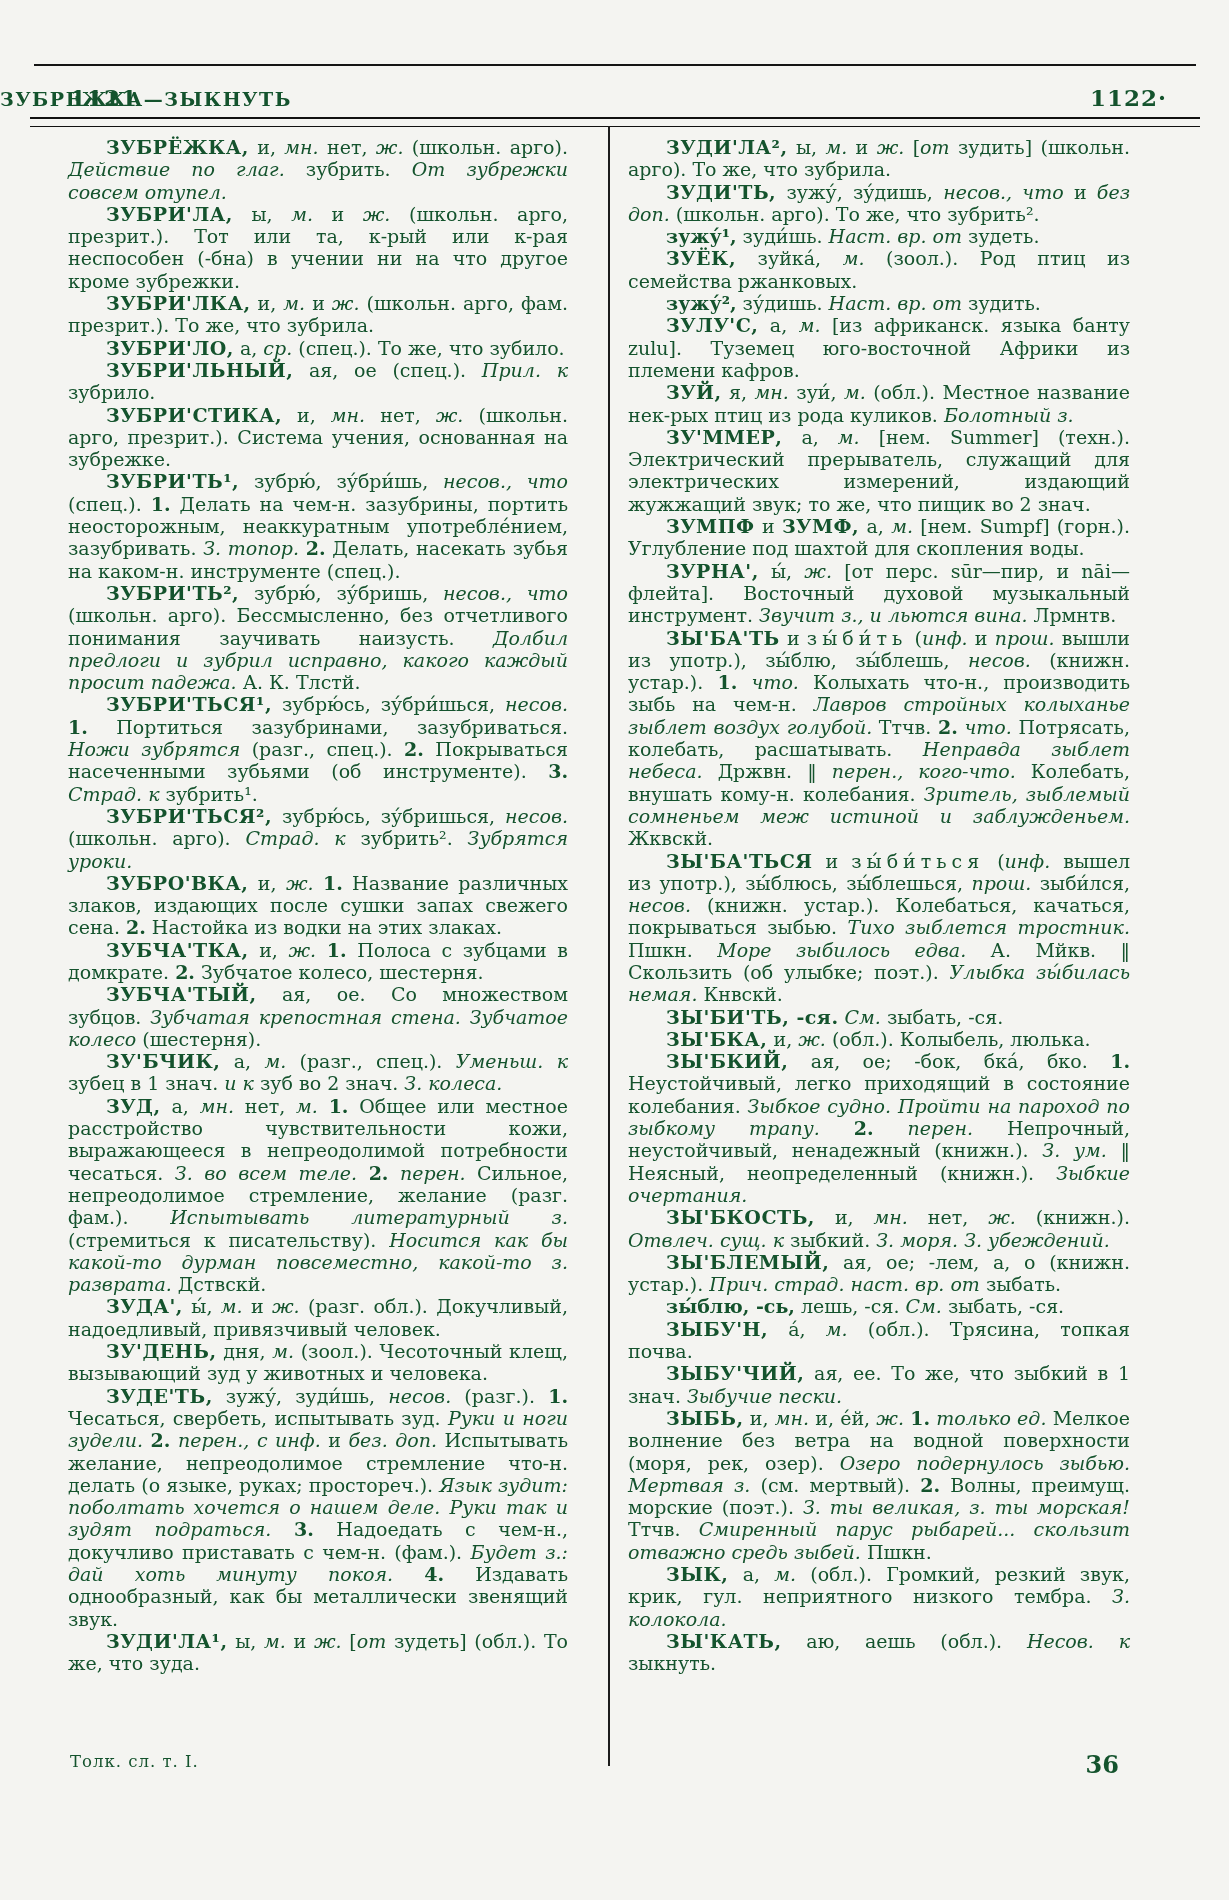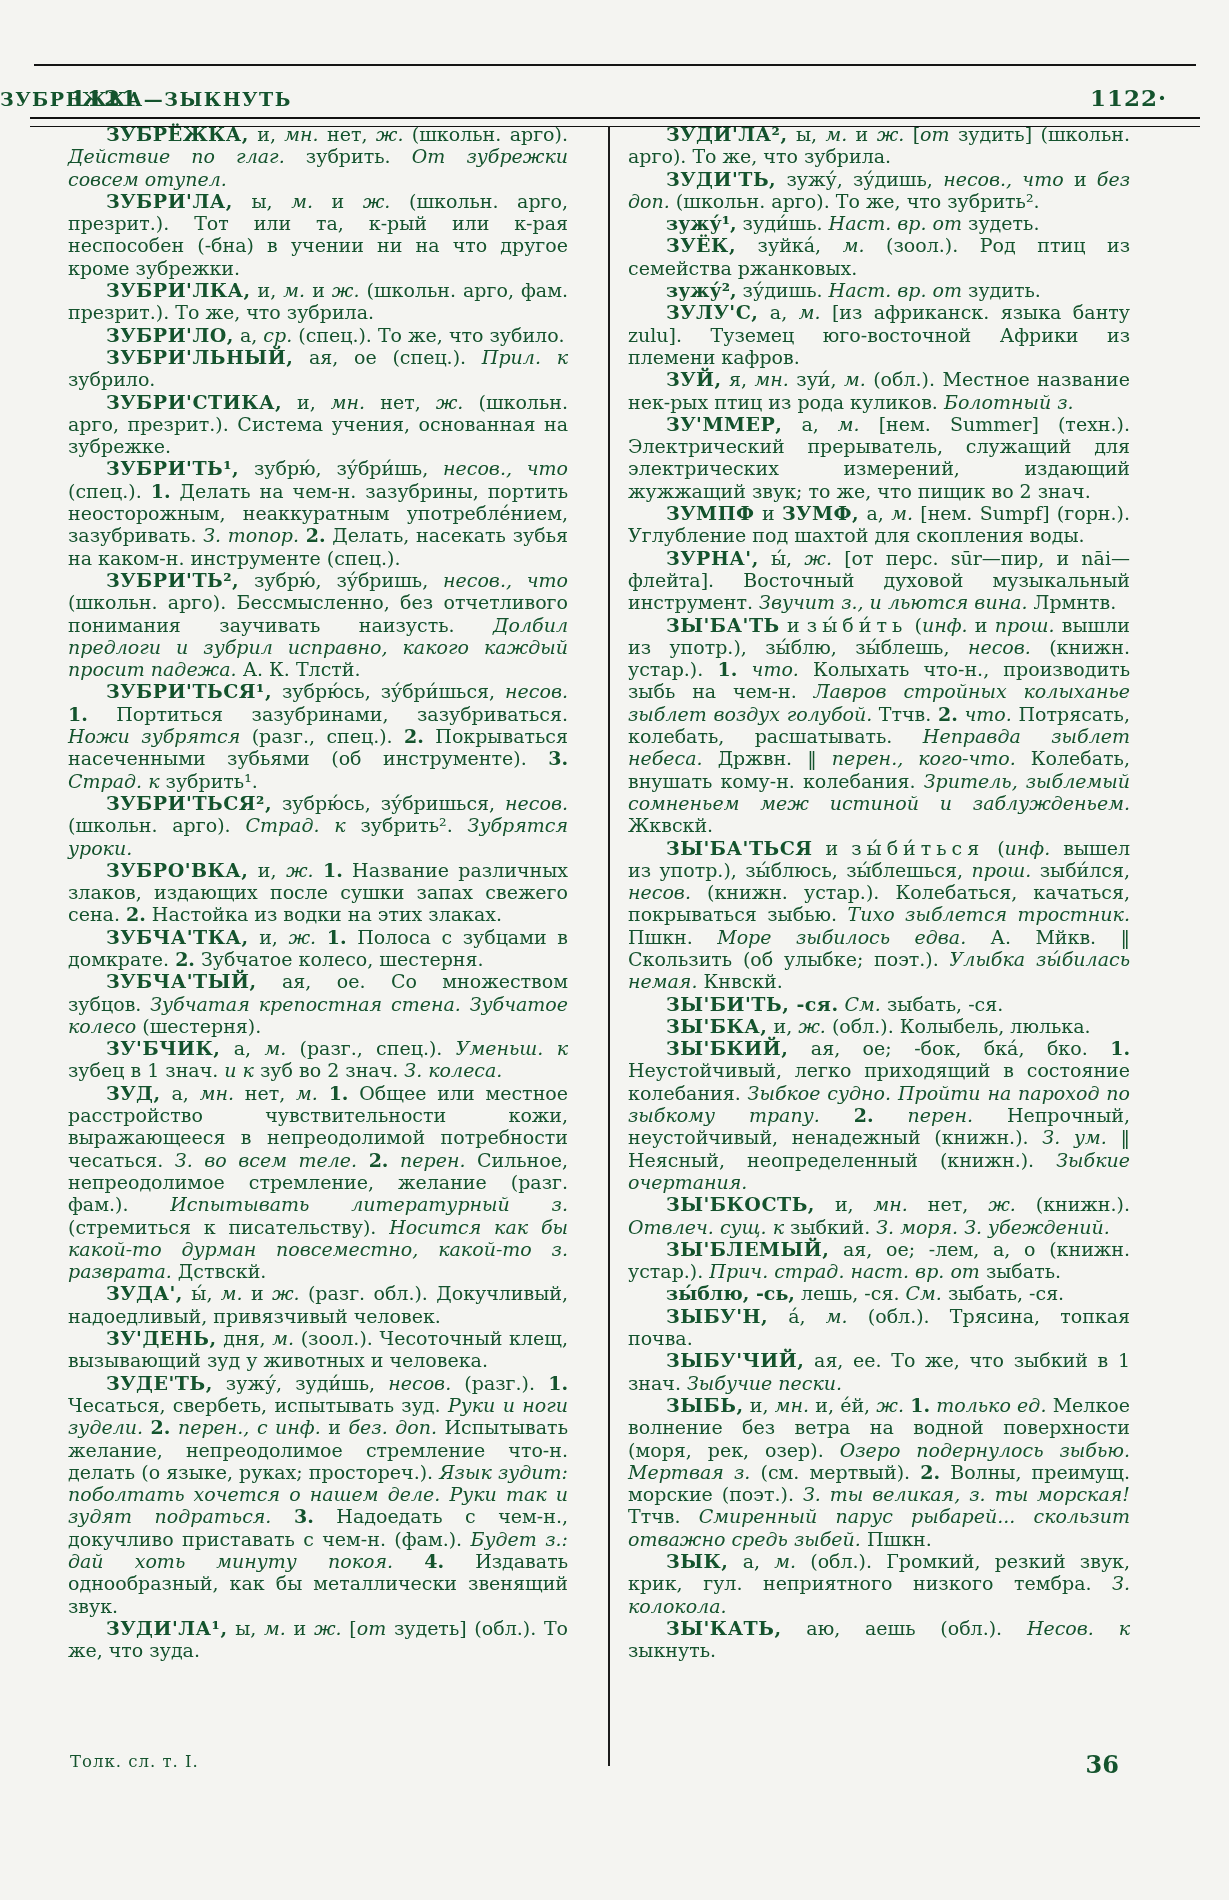--- a/index.html
+++ b/index.html
@@ -23,21 +23,21 @@
   .pagenum.right{right:62px;}
   .running-head{
     position:absolute;top:88px;left:0;width:100%;
     font-weight:bold;font-size:19px;letter-spacing:1.5px;
   }
   .double-rule{
     position:absolute;top:117px;left:30px;width:1170px;height:7px;
     border-top:2.5px solid #111;border-bottom:1.5px solid #111;
   }
   .column{
-    position:absolute;top:123px;
+    position:absolute;top:136px;
     font-size:19px;line-height:22.3px;
     text-align:justify;
   }
   .column.left{left:68px;width:500px;}
   .column.right{left:628px;width:502px;}
   .col-divider{
     position:absolute;top:126px;left:608px;width:2px;height:1640px;
     background:#1c1c1c;
   }
   .entry{margin:0;text-indent:38px;}

